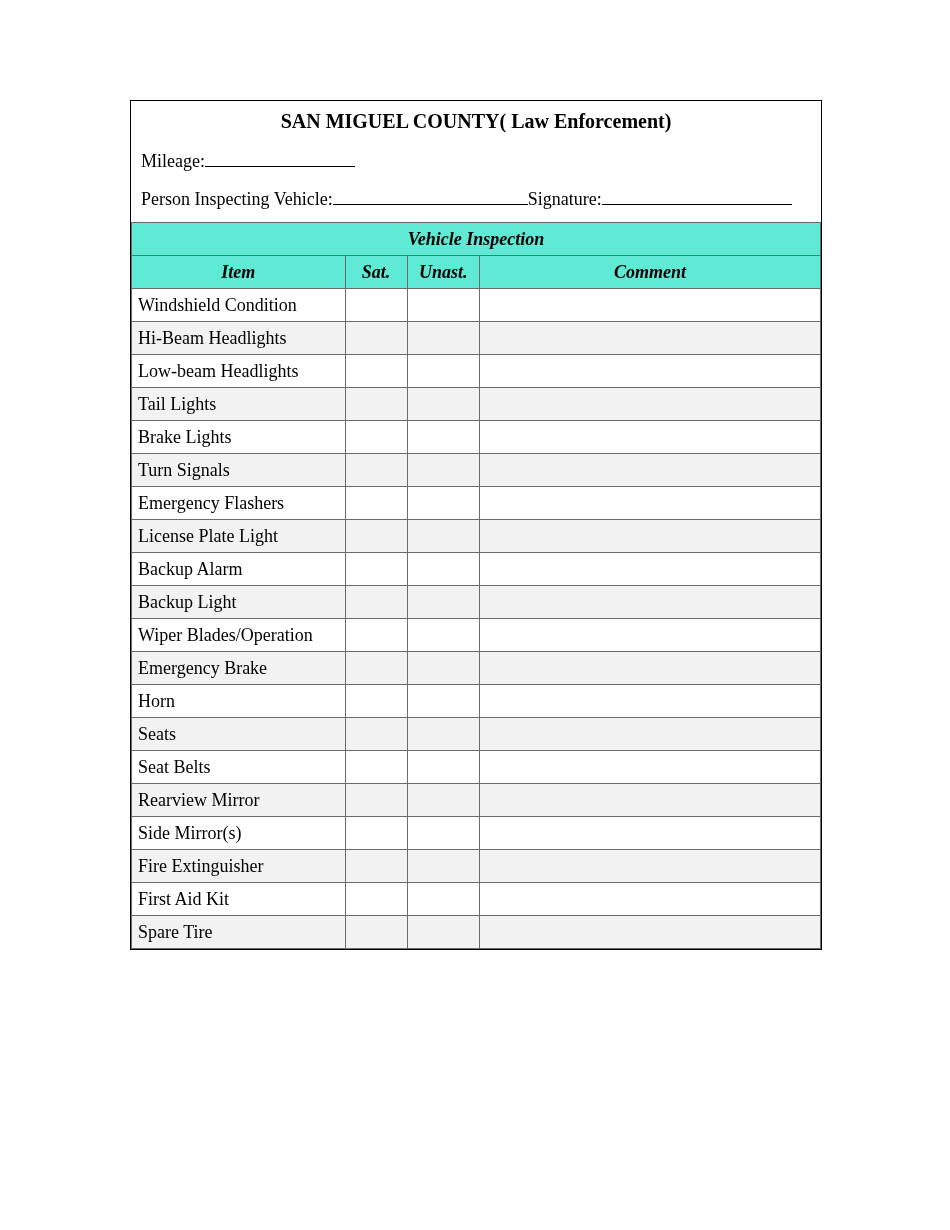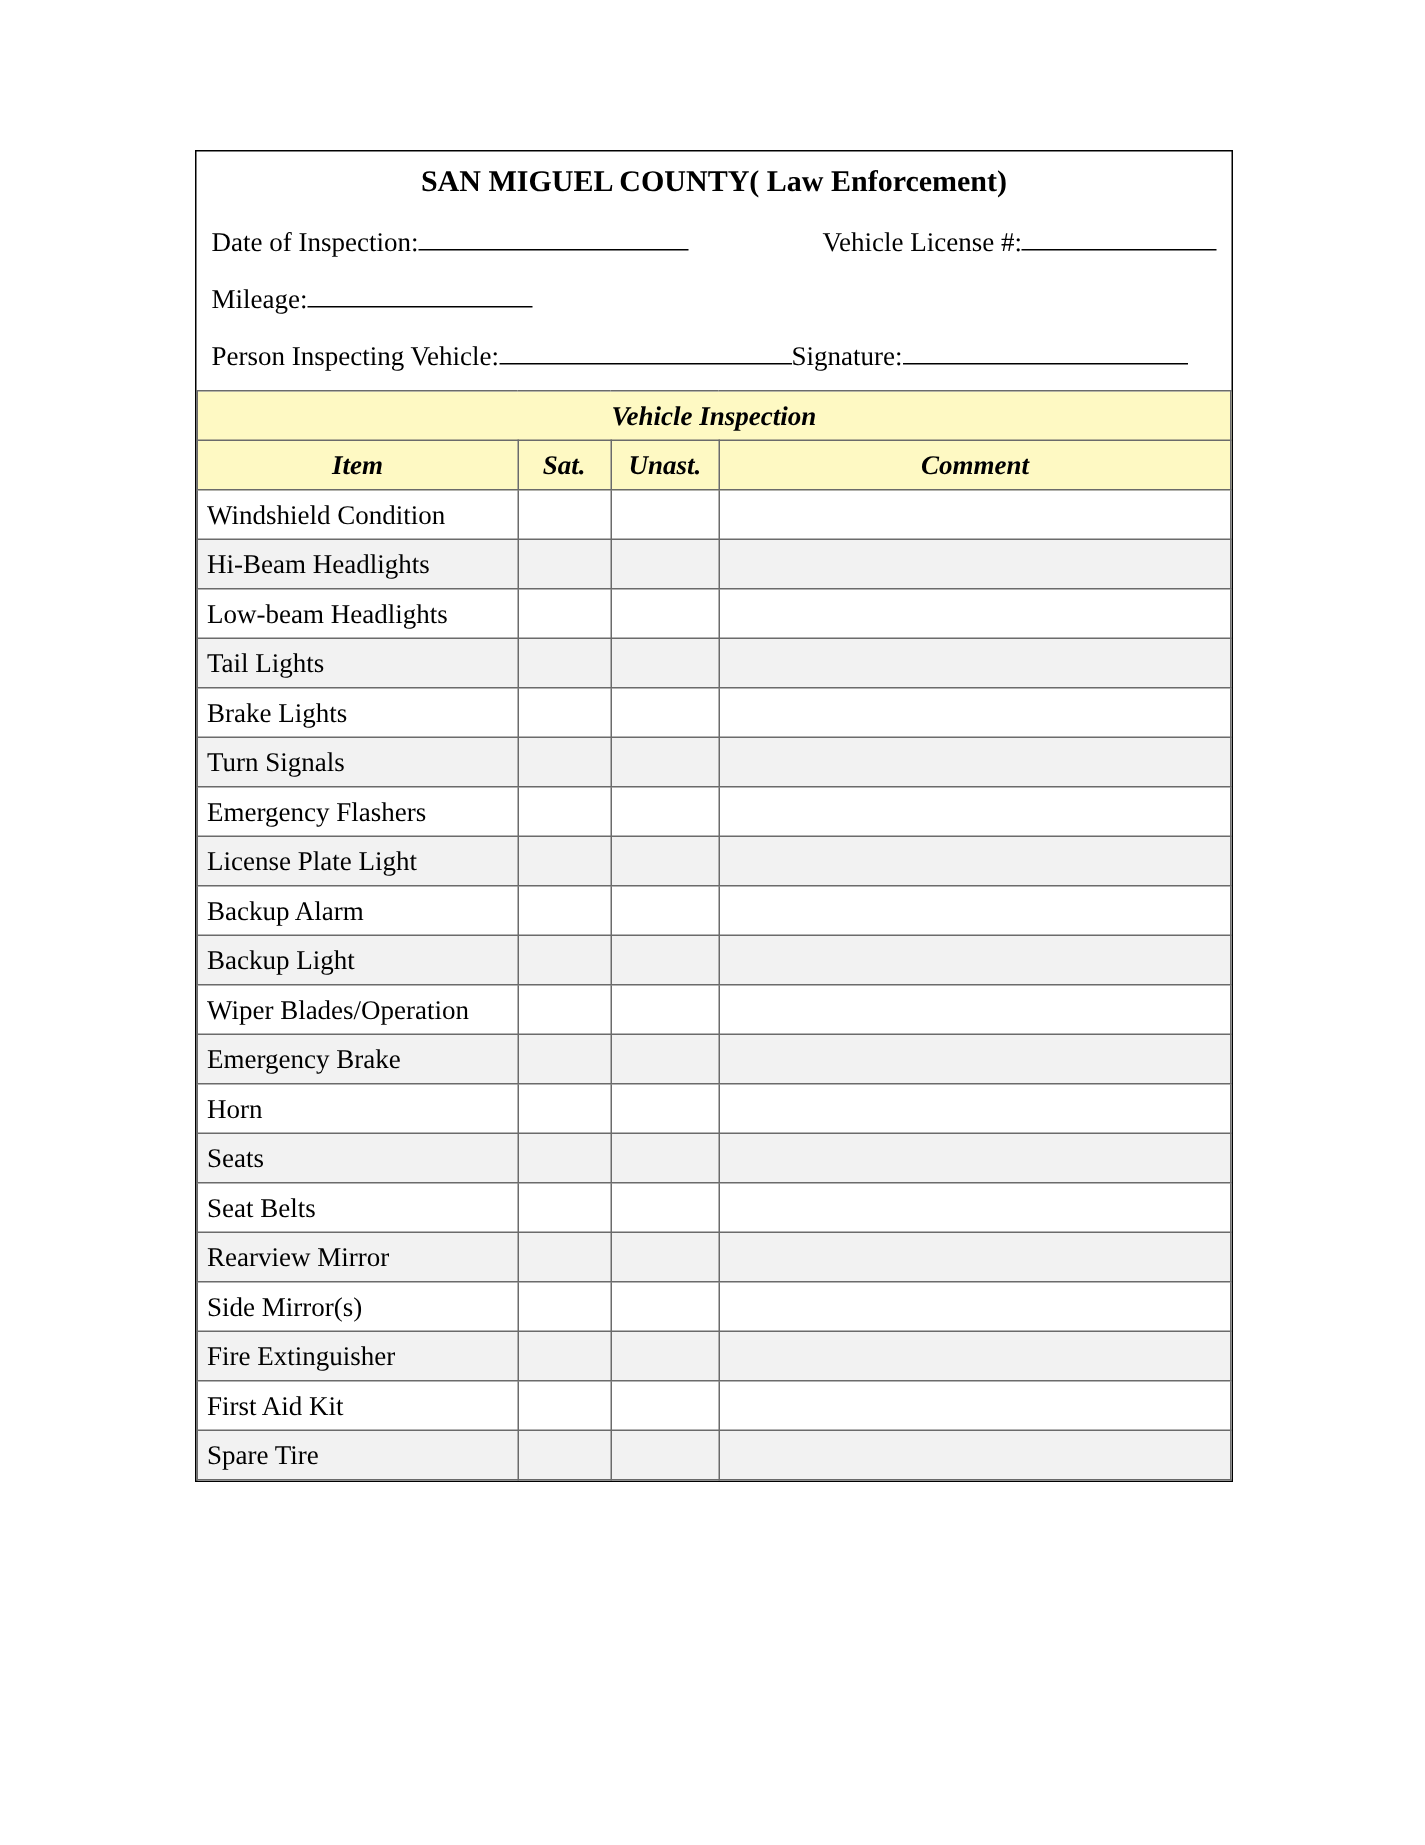--- a/index.html
+++ b/index.html
@@ -53,21 +53,21 @@
     table-layout: fixed;
     font-size: 18px;
   }
   table.inspect th, table.inspect td {
     border: 1px solid #6b6b6b;
     padding: 4px 6px;
     vertical-align: middle;
     height: 24px;
   }
   table.inspect th {
-    background: #fef9c3;
+    background: #5eead4;
     font-style: italic;
     font-weight: bold;
     text-align: center;
   }
   th.section-header {
     font-style: italic;
     font-weight: bold;
     text-align: center;
     border-top: 2px solid #6b6b6b;
   }
@@ -84,27 +84,20 @@
 <body>
 
 <div class="page">
   <div class="form-box">
 
     <div class="header-area">
       <div class="title-line">SAN MIGUEL COUNTY( Law Enforcement)</div>
 
       <div class="fields">
 
-        <div class="field-row">
-          <span class="label">Date of Inspection:</span>
-          <span class="blank" style="width:180px;"></span>
-          <span class="spacer" style="width:90px;"></span>
-          <span class="label">Vehicle License #:</span>
-          <span class="blank" style="width:130px;"></span>
-        </div>
 
 
         <div class="field-row">
           <span class="label">Mileage:</span>
           <span class="blank" style="width:150px;"></span>
         </div>
 
         <div class="field-row" style="margin-bottom:6px;">
           <span class="label">Person Inspecting Vehicle:</span>
           <span class="blank" style="width:195px;"></span>

